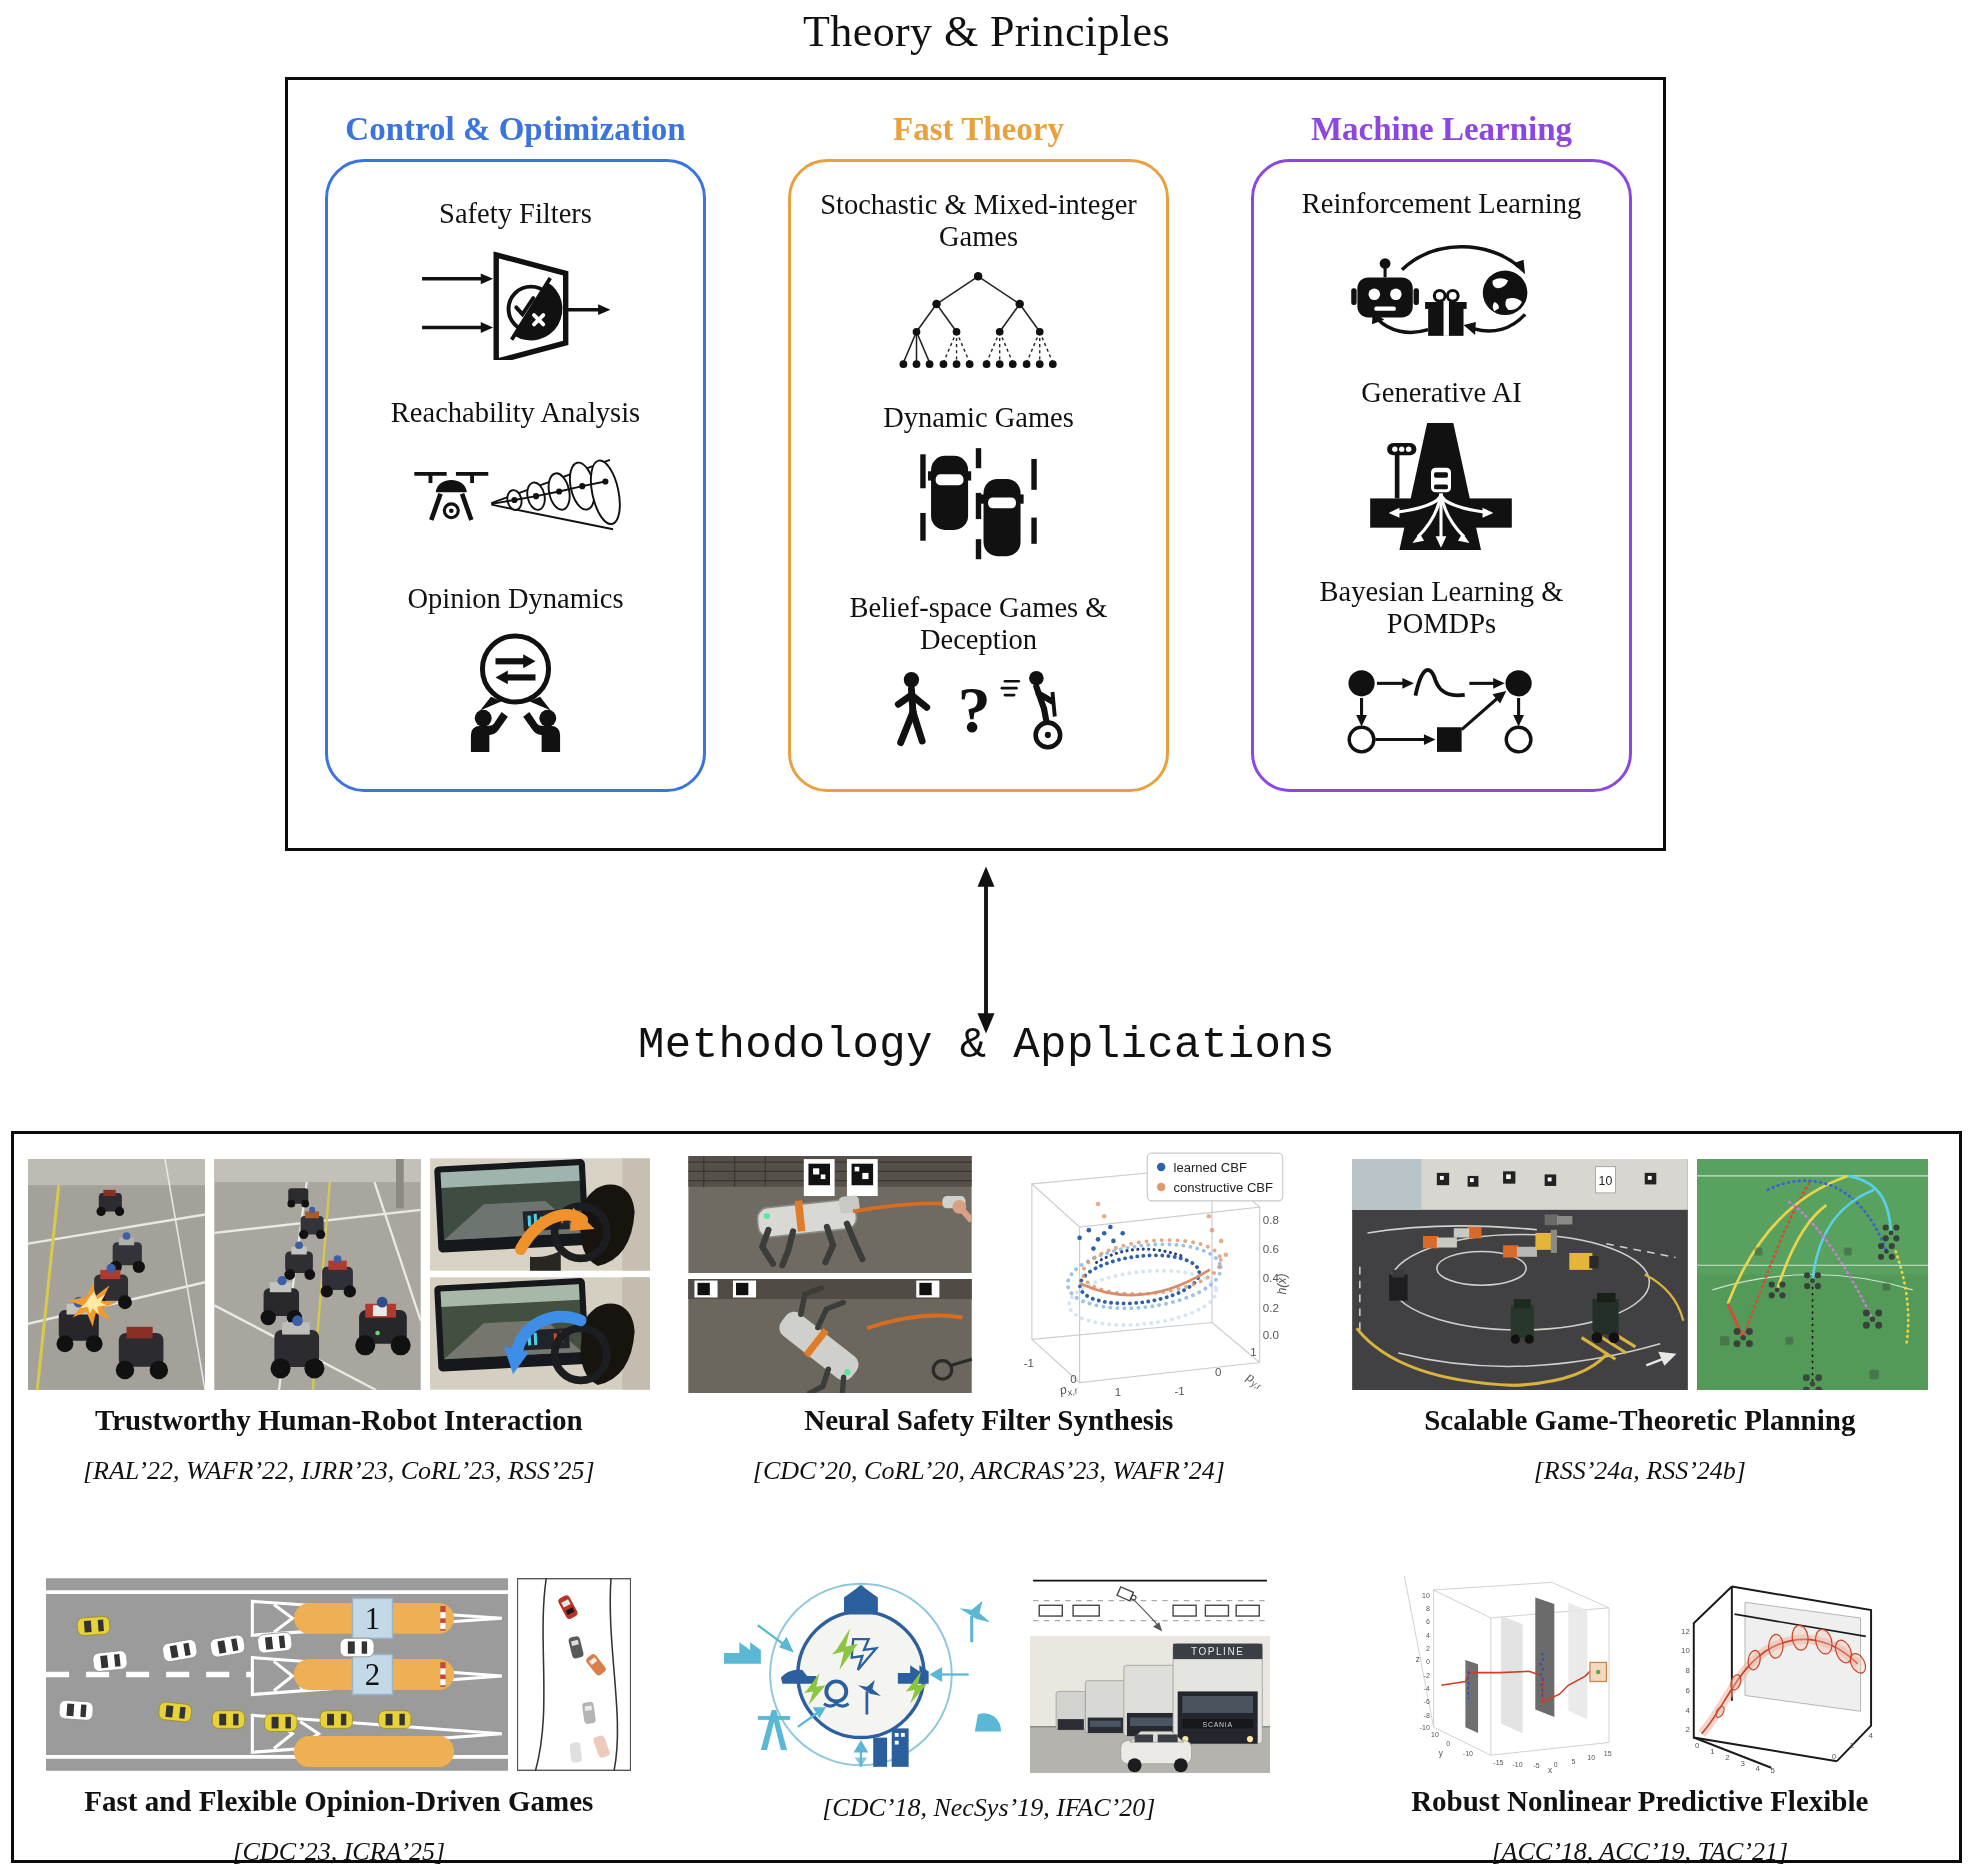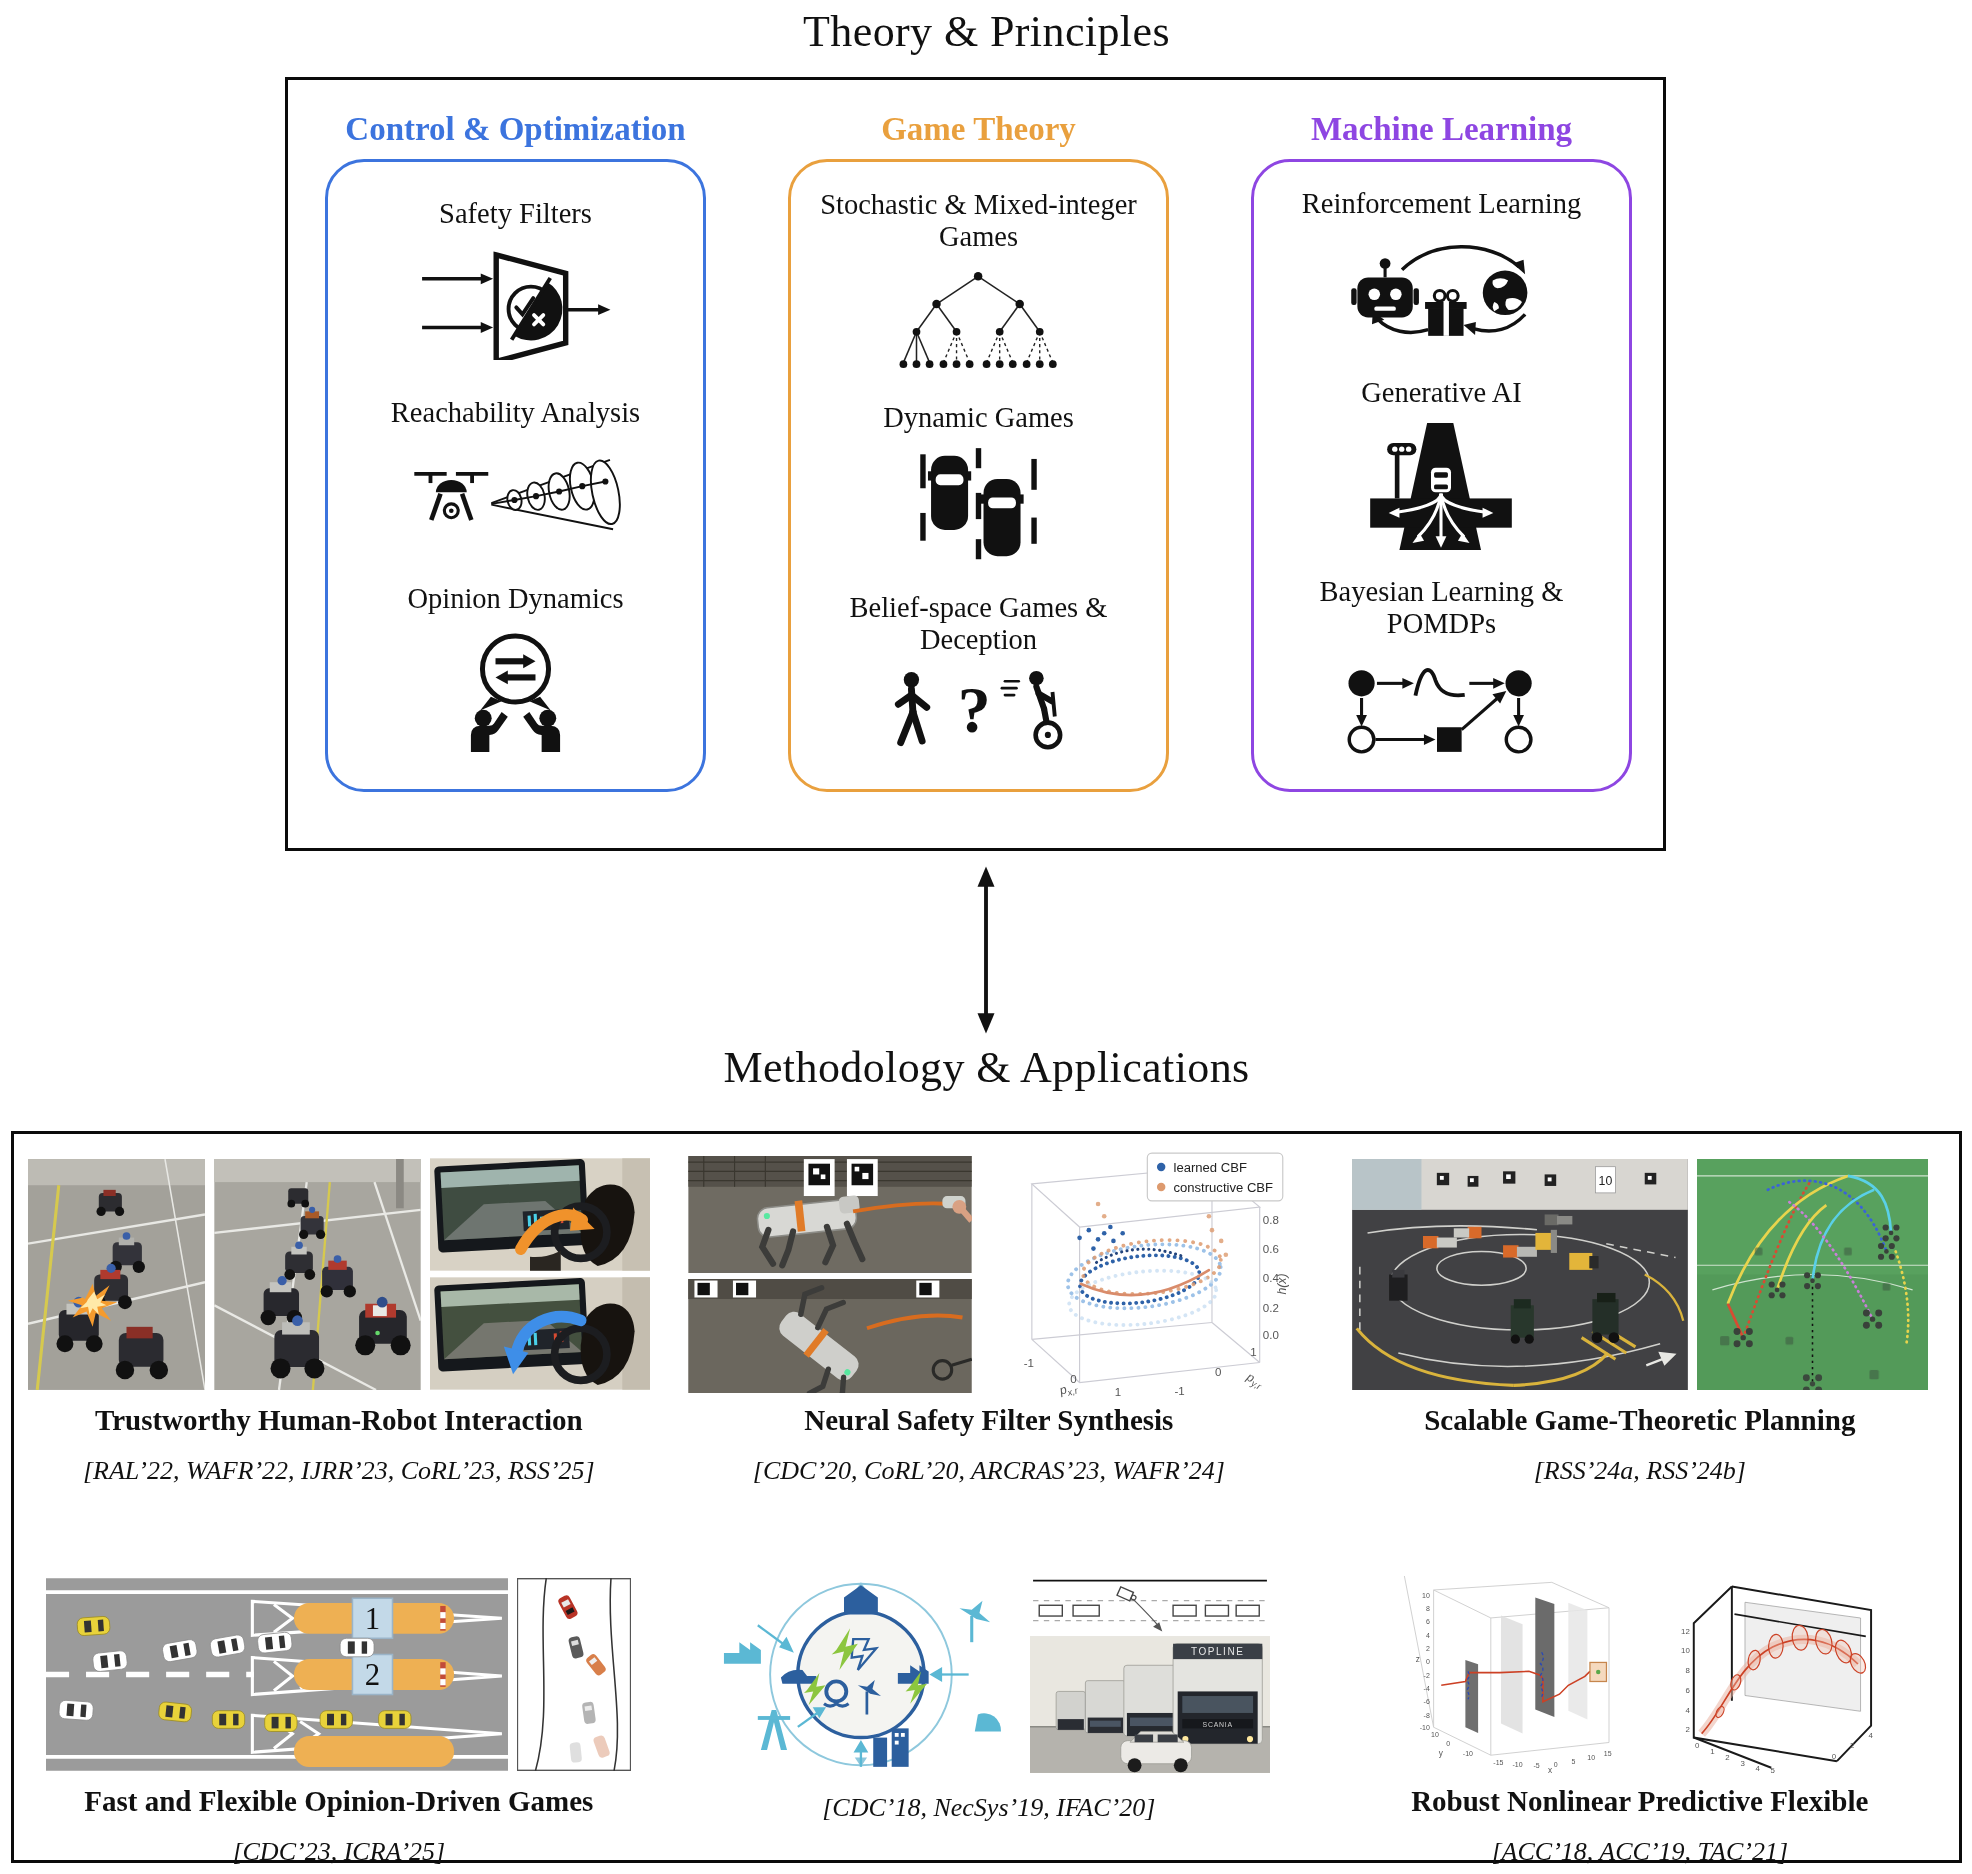--- a/index.html
+++ b/index.html
@@ -1,21 +1,21 @@
 <!DOCTYPE html>
 <html style="font-size:12.3px"><head>
 <meta charset="utf-8">
 <style>
   html,body{margin:0;padding:0;background:#fff;}
   #page{position:relative;width:1973px;height:1875px;background:#fff;
         font-family:"Liberation Serif","DejaVu Serif",serif;color:#111;overflow:hidden;}
   .sec-title{position:absolute;left:0;width:100%;text-align:center;margin:0;
              font-size:44px;font-weight:400;letter-spacing:0.4px;}
   #theory-title{top:6.2px;}
-  #method-title{top:1042px;}
+  #method-title{top:1020px;font-family:Liberation Mono, monospace;}
   .theory-box{position:absolute;left:285px;top:77px;width:1381px;height:774px;
               border:3.9px solid #0b0b0b;box-sizing:border-box;background:#fff;}
   .t-col{position:absolute;top:0;width:393px;height:100%;}
   .t-head{margin-top:31px;text-align:center;font-size:33px;font-weight:bold;}
   .c0{color:#3c74de}.c1{color:#e9a03e}.c2{color:#8e46e2}
   .t-rbox{margin:10.8px auto 0 auto;width:381px;height:633px;border:3.9px solid;border-radius:39px;
           box-sizing:border-box;display:flex;flex-direction:column;justify-content:space-evenly;
           align-items:center;background:#fff;}
   .b0{border-color:#3c74de}.b1{border-color:#e9a03e}.b2{border-color:#8e46e2}
   .t-item{display:flex;flex-direction:column;align-items:center;gap:14px;}
@@ -108,21 +108,21 @@
               <path d="M32 160 L32 138 Q32 127 44 126 L56 126 Q60 126 62 123 L72 108 L80 114 L68 131 Q64 137 56 138 L56 160 Z"></path>
               <circle cx="132" cy="116" r="11"></circle>
               <path d="M148 160 L148 138 Q148 127 136 126 L124 126 Q120 126 118 123 L108 108 L100 114 L112 131 Q116 137 124 138 L124 160 Z"></path>
             </g>
           </svg>
         </div>
       </div>
     </div>
 
     <div class="t-col" style="left:494px">
-      <div class="t-head c1">Game Theory</div>
+      <div class="t-head c1">Fast Theory</div>
       <div class="t-rbox b1">
         <div class="t-item">
           <div class="t-label">Stochastic &amp; Mixed-integer Games</div>
           <svg width="181" height="108" viewBox="0 0 235 140">
             <g stroke="#222" stroke-width="2">
               <line x1="117" y1="12" x2="63" y2="48"></line>
                 <line x1="117" y1="12" x2="171" y2="48"></line>
               <line x1="63" y1="48" x2="37" y2="84"></line>
                 <line x1="63" y1="48" x2="89" y2="84"></line>
               <line x1="171" y1="48" x2="145" y2="84"></line>

